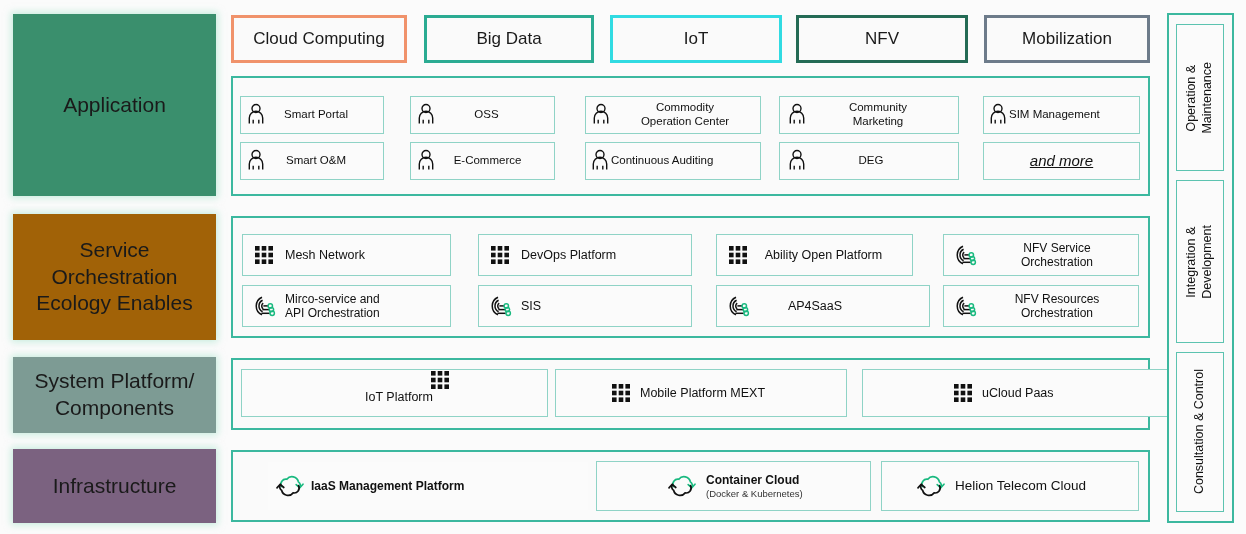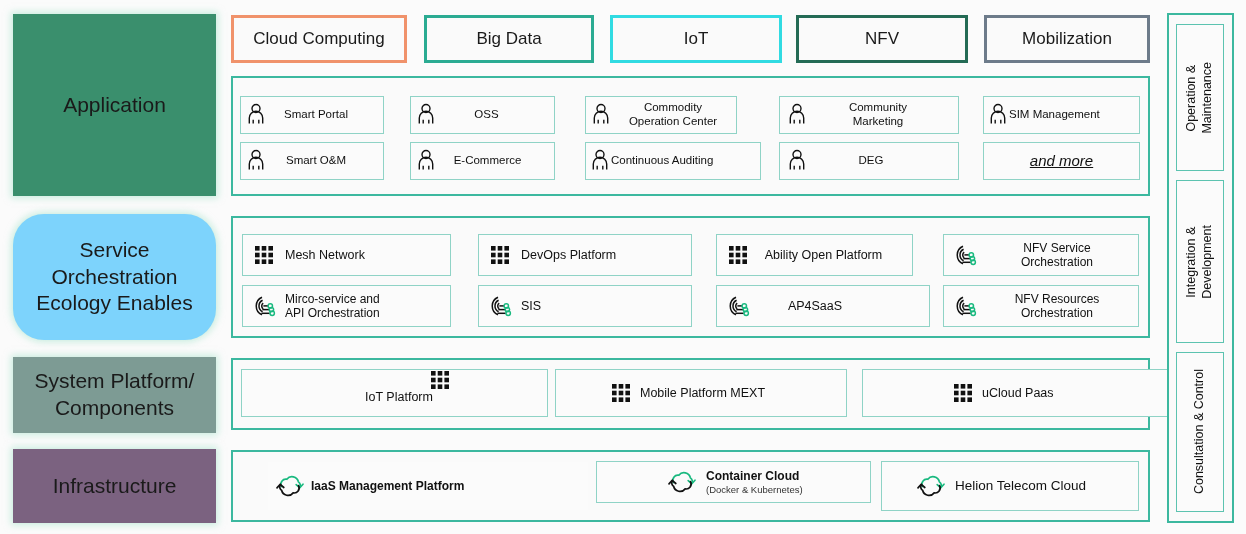--- a/index.html
+++ b/index.html
@@ -100,21 +100,21 @@
   <div class="tab" style="left:796px; top:15px; width:172px; height:48px; border-color:#246b55;">
     <span>NFV</span>
   </div>
   <div class="tab" style="left:984px; top:15px; width:166px; height:48px; border-color:#6d7b8a;">
     <span>Mobilization</span>
   </div>
 
   <div class="layer-label" style="left:13px; top:14px; width:203px; height:182px; background:#3a8f6d;">
     <span>Application</span>
   </div>
-  <div class="layer-label" style="left:13px; top:214px; width:203px; height:126px; background:#7dd3fc; white-space:pre-line;border-radius:31px;">
+  <div class="layer-label" style="left:13px; top:214px; width:203px; height:126px; background:#a16207; white-space:pre-line;">
     <span>Service
 Orchestration
 Ecology Enables</span>
   </div>
   <div class="layer-label" style="left:13px; top:357px; width:203px; height:76px; background:#7d9b94; white-space:pre-line;">
     <span>System Platform/
 Components</span>
   </div>
   <div class="layer-label" style="left:13px; top:449px; width:203px; height:74px; background:#7b6280; white-space:pre-line;text-align:right;">
     <span>Infrastructure</span>
@@ -138,21 +138,21 @@
     <span class="ico" style="width:30px;">
       <svg width="20" height="24" viewBox="0 0 20 24">
           <circle cx="10" cy="5.5" r="4" fill="none" stroke="#111" stroke-width="1.4"></circle>
           <path d="M3.3 20.5 V15 a6.7 6.7 0 0 1 13.4 0 v5.5" fill="none" stroke="#111" stroke-width="1.4"></path>
           <path d="M7.2 16.8 v3.6 M12.8 16.8 v3.6" stroke="#111" stroke-width="1.4"></path>
         </svg>
     </span>
     <span class="txt" style="white-space:pre-line; padding-right:22px;">OSS</span>
   </div>
 
-  <div class="cell" style="left:585px; top:96px; width:152px; height:38px;">
+  <div class="cell" style="left:585px; top:96px; width:176px; height:38px;">
     <span class="ico" style="width:30px;">
       <svg width="20" height="24" viewBox="0 0 20 24">
           <circle cx="10" cy="5.5" r="4" fill="none" stroke="#111" stroke-width="1.4"></circle>
           <path d="M3.3 20.5 V15 a6.7 6.7 0 0 1 13.4 0 v5.5" fill="none" stroke="#111" stroke-width="1.4"></path>
           <path d="M7.2 16.8 v3.6 M12.8 16.8 v3.6" stroke="#111" stroke-width="1.4"></path>
         </svg>
     </span>
     <span class="txt" style="white-space:pre-line; padding-right:6px;">Commodity
 Operation Center</span>
   </div>
@@ -434,21 +434,21 @@
         <path d="M21.2 11.6 l3.6 3.2 l3.2 -3.6" fill="none" stroke="#19b97f" stroke-width="1.7" stroke-linecap="round" stroke-linejoin="round"></path>
         <path d="M23.5 12.6 A5 5 0 0 1 18.2 19.9 A6.6 6.6 0 0 1 6.6 17.3 A4.6 4.6 0 0 1 5.4 11.5" fill="none" stroke="#111" stroke-width="1.7" stroke-linecap="round"></path>
         <path d="M8.8 14.5 l-3.6 -3.2 l-3.2 3.6" fill="none" stroke="#111" stroke-width="1.7" stroke-linecap="round" stroke-linejoin="round"></path>
       </svg>
     </span>
     <span class="txt left">
       <span class="big">IaaS Management Platform</span>
     </span>
   </div>
 
-  <div class="cell" style="left:596px; top:461px; width:275px; height:42px;">
+  <div class="cell" style="left:596px; top:461px; width:275px; height:50px;">
     <span class="ico" style="width:100px; justify-content:flex-end;">
       <svg width="30" height="26" viewBox="0 0 30 26">
         <path d="M6.5 13.5 A5 5 0 0 1 11.8 6.2 A6.6 6.6 0 0 1 23.4 8.8 A4.6 4.6 0 0 1 24.6 14.6" fill="none" stroke="#19b97f" stroke-width="1.7" stroke-linecap="round"></path>
         <path d="M21.2 11.6 l3.6 3.2 l3.2 -3.6" fill="none" stroke="#19b97f" stroke-width="1.7" stroke-linecap="round" stroke-linejoin="round"></path>
         <path d="M23.5 12.6 A5 5 0 0 1 18.2 19.9 A6.6 6.6 0 0 1 6.6 17.3 A4.6 4.6 0 0 1 5.4 11.5" fill="none" stroke="#111" stroke-width="1.7" stroke-linecap="round"></path>
         <path d="M8.8 14.5 l-3.6 -3.2 l-3.2 3.6" fill="none" stroke="#111" stroke-width="1.7" stroke-linecap="round" stroke-linejoin="round"></path>
       </svg>
     </span>
     <span class="txt" style="text-align:left; padding-left:9px;">
       <span class="big">Container Cloud</span>

